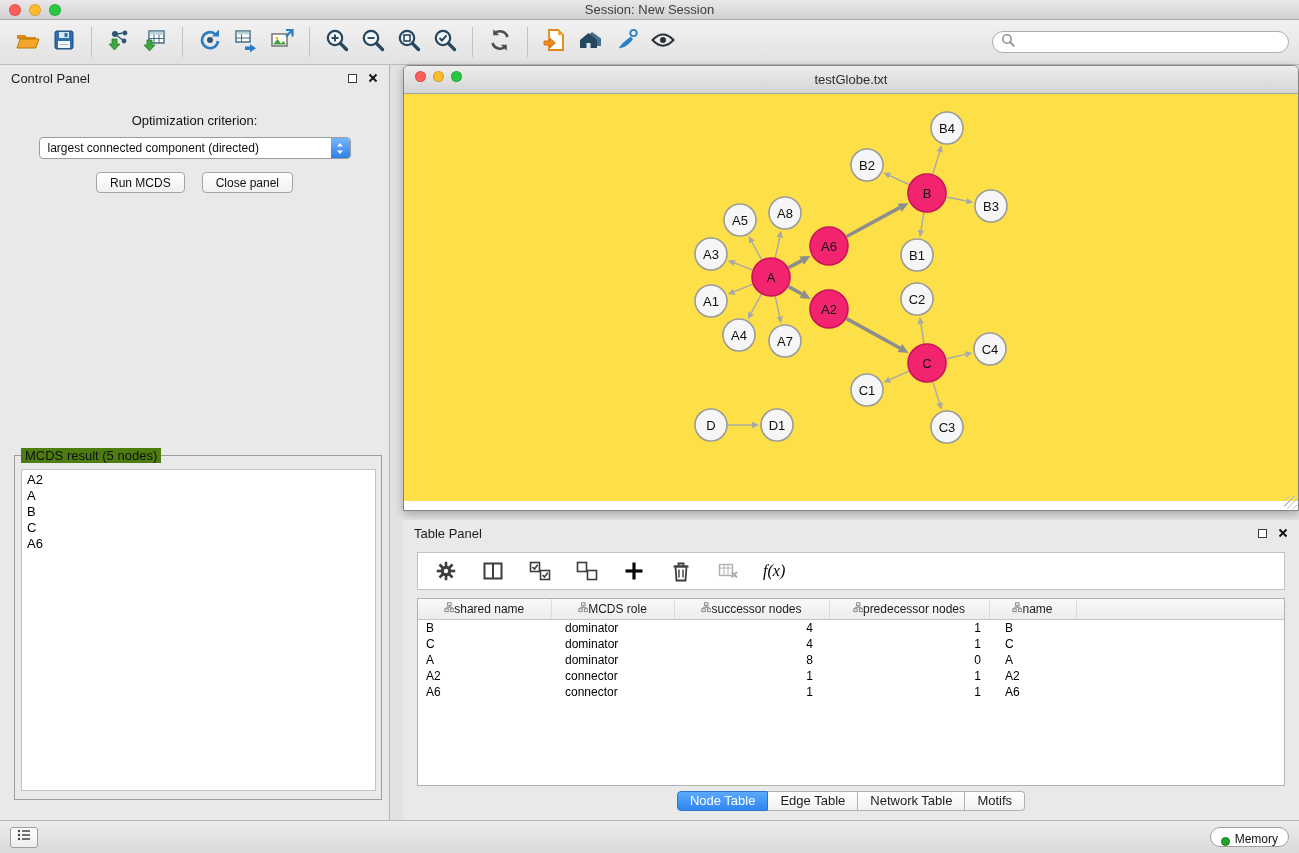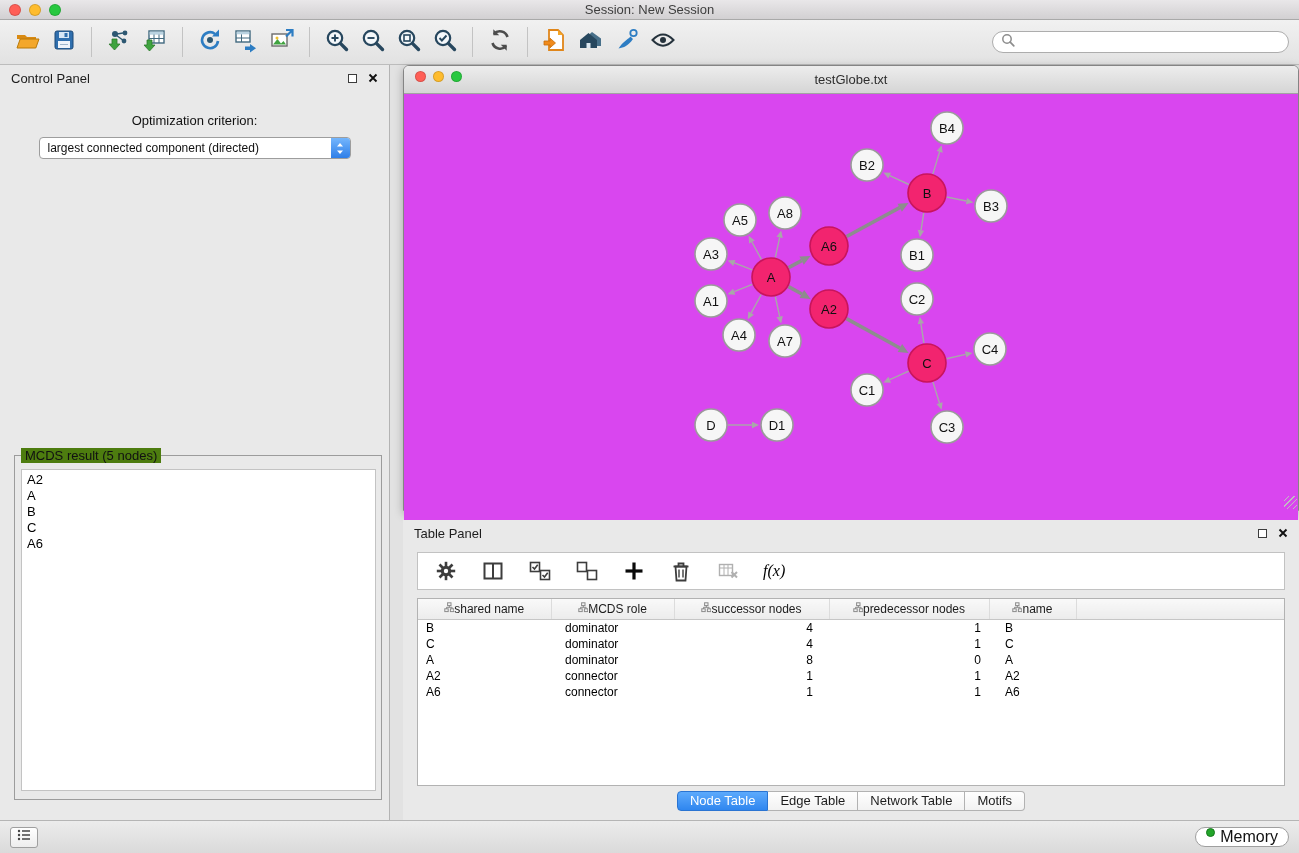--- a/index.html
+++ b/index.html
@@ -42,21 +42,21 @@
   .groupbox .legend{position:absolute;top:-8px;left:6px;background:#4d7c0f;padding:0 4px;font-size:13px;color:#111}
   .mcds-list{position:absolute;left:6px;right:5px;top:13px;bottom:8px;background:#fff;border:1px solid #c3c3c3;font-size:13px;padding:2px 0;overflow:auto}
   .result-item{line-height:16px;padding:0 5px;color:#000}
 
   
   .network-window{position:absolute;left:403px;top:65px;width:896px;height:446px;background:#fff;border:1px solid #848484;border-radius:6px 6px 0 0;box-shadow:0 3px 10px rgba(0,0,0,.28)}
   .nw-titlebar{height:28px;background:linear-gradient(#ededed,#d5d5d5);border-bottom:1px solid #a3a3a3;border-radius:5px 5px 0 0;position:relative;display:flex;align-items:center}
   .nw-lights{position:absolute;left:11px;top:5px;display:flex;gap:7px}
   .nw-light{width:11px;height:11px;border-radius:50%;border:1px solid rgba(0,0,0,.15)}
   .nw-title{flex:1;text-align:center;font-size:13px;color:#2e2e2e}
-  .nw-canvas{position:relative;height:494px;background:#d946ef;overflow:hidden}
+  .nw-canvas{position:relative;height:407px;background:#fde047;overflow:hidden}
   .grip{position:absolute;right:1px;bottom:1px;width:13px;height:13px;background:repeating-linear-gradient(135deg,transparent 0 3px,#c0c0c0 3px 4px)}
 
   
   .table-panel{position:absolute;left:403px;top:520px;width:896px;height:300px;background:#e9e9e9}
   .tp-toolbar{position:absolute;left:14px;top:32px;width:868px;height:38px;background:#fff;border:1px solid #c2c2c2;display:flex;align-items:center;gap:23px;padding:0 16px}
   .fx{font-family:Liberation Serif, serif;font-style:italic;font-size:16px;color:#000000}
   .tp-table-wrap{position:absolute;left:14px;top:78px;width:868px;height:188px;background:#fff;border:1px solid #b2b2b2;overflow:hidden}
   table.node-table{border-collapse:collapse;table-layout:fixed;width:100%;font-size:12px}
   .node-table thead th{height:20px;background:linear-gradient(#f9f9f9,#ececec);border-bottom:1px solid #c6c6c6;border-right:1px solid #dcdcdc;font-weight:normal;color:#1c1c1c}
   .node-table thead th:last-child{border-right:none}
@@ -65,21 +65,21 @@
   .node-table td:nth-child(1){padding-left:8px}
   .node-table td:nth-child(2){padding-left:14px}
   .node-table td:nth-child(3){text-align:right;padding-right:16px}
   .node-table td:nth-child(4){text-align:right;padding-right:8px}
   .node-table td:nth-child(5){padding-left:16px}
   .tp-tabs{position:absolute;left:0;right:0;top:271px;display:flex;justify-content:center}
 
   
   .statusbar{position:absolute;left:0;top:820px;right:0;height:33px;background:linear-gradient(#ececec,#dadada);border-top:1px solid #b5b5b5;display:flex;align-items:center;padding:0 10px}
   .sb-btn{width:28px;height:21px;border:1px solid #9f9f9f;border-radius:3px;background:linear-gradient(#fff,#ededed);display:flex;align-items:center;justify-content:center}
-  .memory-btn{margin-left:auto;height:20px;border:1px solid #9f9f9f;border-radius:10px;background:#fff;display:flex;align-items:flex-start;gap:5px;padding:0 10px;font-size:16px;color:#111}
+  .memory-btn{margin-left:auto;height:20px;border:1px solid #9f9f9f;border-radius:10px;background:#fff;display:flex;align-items:flex-end;gap:5px;padding:0 10px;font-size:12px;color:#111}
   .mem-dot{width:9px;height:9px;border-radius:50%;background:#23a52a;border:1px solid #157a1b}
 </style>
 </head>
 <body>
 
 <div class="app">
 
   <div class="titlebar">
     <div class="lights">
       <span class="light" style="background:#ff5f57"></span>
@@ -237,20 +237,24 @@
     </div>
     <div class="opt-label">Optimization criterion:</div>
     <div class="dropdown">
       <span class="dd-text">largest connected component (directed)</span>
       <span class="dd-stepper">
           <svg width="8" height="13" viewBox="0 0 8 13">
             <path d="M4 1l3 3.6H1z" fill="#fff"></path>
             <path d="M4 12L1 8.4h6z" fill="#fff"></path>
           </svg>
         </span>
+    </div>
+    <div class="btn-row">
+      <div class="mac-btn">Run MCDS</div>
+      <div class="mac-btn">Close panel</div>
     </div>
     <div class="groupbox">
       <span class="legend">MCDS result (5 nodes)</span>
       <div class="mcds-list" id="mcds-list">
           <div class="result-item">A2</div>
           <div class="result-item">A</div>
           <div class="result-item">B</div>
           <div class="result-item">C</div>
           <div class="result-item">A6</div>
         </div>

